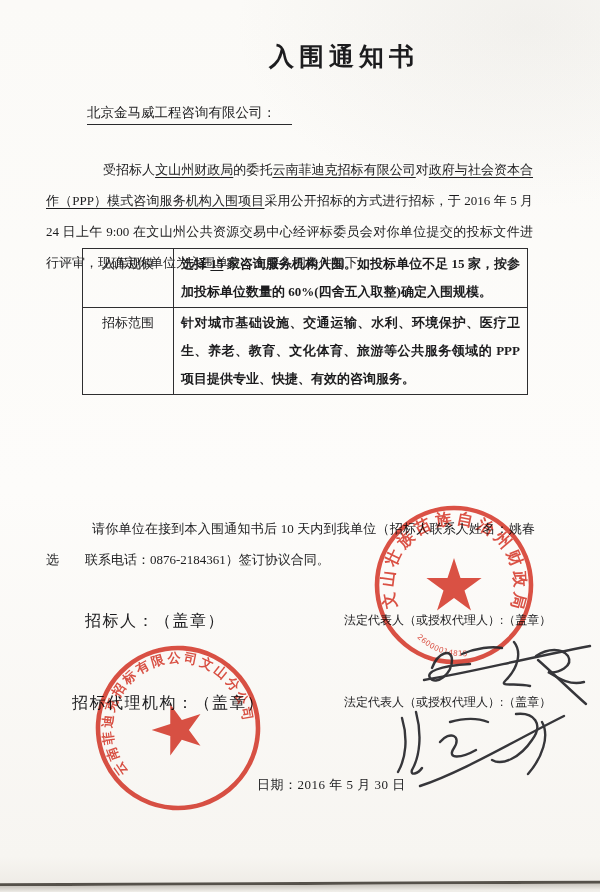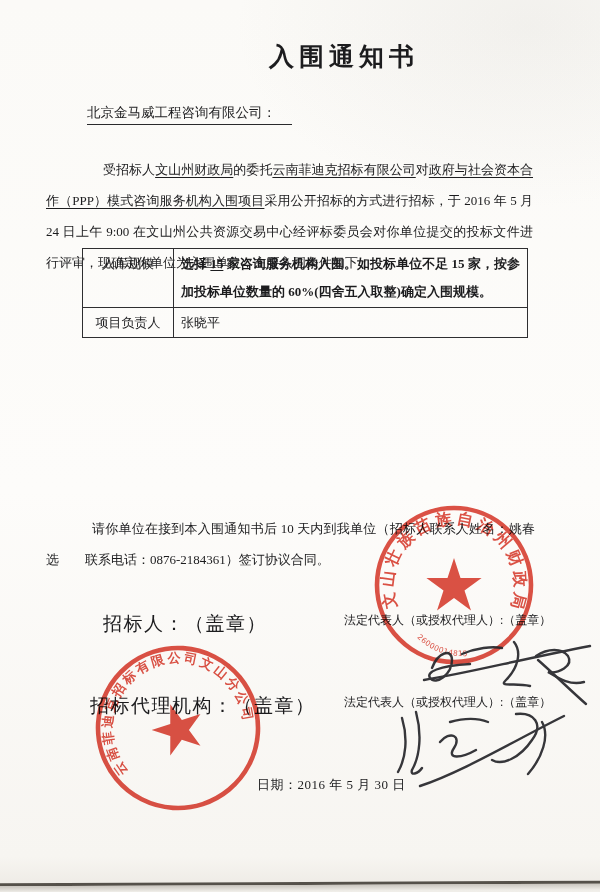--- a/index.html
+++ b/index.html
@@ -16,21 +16,21 @@
   .u{font-weight:normal;text-decoration:underline;text-underline-offset:3px;}
   .tbl{left:82px;top:248px;border-collapse:collapse;table-layout:fixed;width:446px;font-size:13px;}
   .tbl td{border:1px solid #2e2e30;padding:1px 7px;vertical-align:middle;line-height:27px;}
   .tbl td.lab{width:84px;text-align:center;padding:1px 3px;}
   .tbl .vtop{vertical-align:top;padding-top:3px;}
   .tbl .ml{line-height:28px;text-align:justify;margin-top:12px;}
   .bold{font-weight:bold;}
   .nowrap{white-space:nowrap;}
   .u15{text-decoration:underline;text-underline-offset:2px;}
   .notice{left:46px;top:500px;width:489px;font-size:13px;line-height:31px;text-align:justify;text-indent:46px;}
-  .sig-label{font-size:19px;letter-spacing:1.5px;margin-left:18px;}
+  .sig-label{font-size:16px;letter-spacing:1.5px;}
   .rep-label{font-size:12px;letter-spacing:0;}
   .lbl-bidder{left:85px;top:611px;}
   .lbl-rep1{left:344px;top:612px;}
   .lbl-agency{left:72px;top:693px;}
   .lbl-rep2{left:344px;top:694px;}
   .date-line{left:257px;top:776px;font-size:13px;letter-spacing:0.5px;}
   .stamp{mix-blend-mode:multiply;opacity:0.88;pointer-events:none;}
   .stamp-finance{left:370px;top:501px;width:168px;height:168px;}
   .stamp-agency{left:90px;top:640px;width:176px;height:176px;transform:rotate(-18deg);}
   .sig{pointer-events:none;}
@@ -51,23 +51,23 @@
 <div class="abs addressee">北京金马威工程咨询有限公司：</div>
 
 <p class="abs intro"><span>受招标人</span><span class="u">文山州财政局</span><span>的委托</span><span class="u">云南菲迪克招标有限公司</span><span>对</span><span class="u">政府与社会资本合作（PPP）模式咨询服务机构入围项目</span><span>采用公开招标的方式进行招标，于 2016 年 5 月 24 日上午 9:00 在文山州公共资源交易中心经评标委员会对你单位提交的投标文件进行评审，现确定你单位为入围单位，主要入围条件如下：</span></p>
 
 <table class="abs tbl">
   <tbody>
   <tr style="height:59px;">
     <td class="lab vtop">入库规模</td>
     <td class="bold ml"><span>选择 </span><span class="u15">15</span><span> 家咨询服务机构入围。如投标单位不足 15 家，按参加投标单位数量的 60%(四舍五入取整)确定入围规模。</span></td>
   </tr>
-  <tr style="height:27px;">
-    <td class="lab">项目负责人</td>
-    <td>张晓平</td>
+  <tr style="height:86px;">
+    <td class="lab vtop">招标范围</td>
+    <td class="bold ml">针对城市基础设施、交通运输、水利、环境保护、医疗卫生、养老、教育、文化体育、旅游等公共服务领域的 PPP 项目提供专业、快捷、有效的咨询服务。</td>
   </tr>
 </tbody>
   </table>
 
 <p class="abs notice">请你单位在接到本入围通知书后 10 天内到我单位（招标人联系人姓名：姚春选　　联系电话：0876-2184361）签订协议合同。</p>
 
 <div class="abs sig-label lbl-bidder">招标人：（盖章）</div>
 <div class="abs rep-label lbl-rep1">法定代表人（或授权代理人）:（盖章）</div>
 <div class="abs sig-label lbl-agency">招标代理机构：（盖章）</div>
 <div class="abs rep-label lbl-rep2">法定代表人（或授权代理人）:（盖章）</div>

